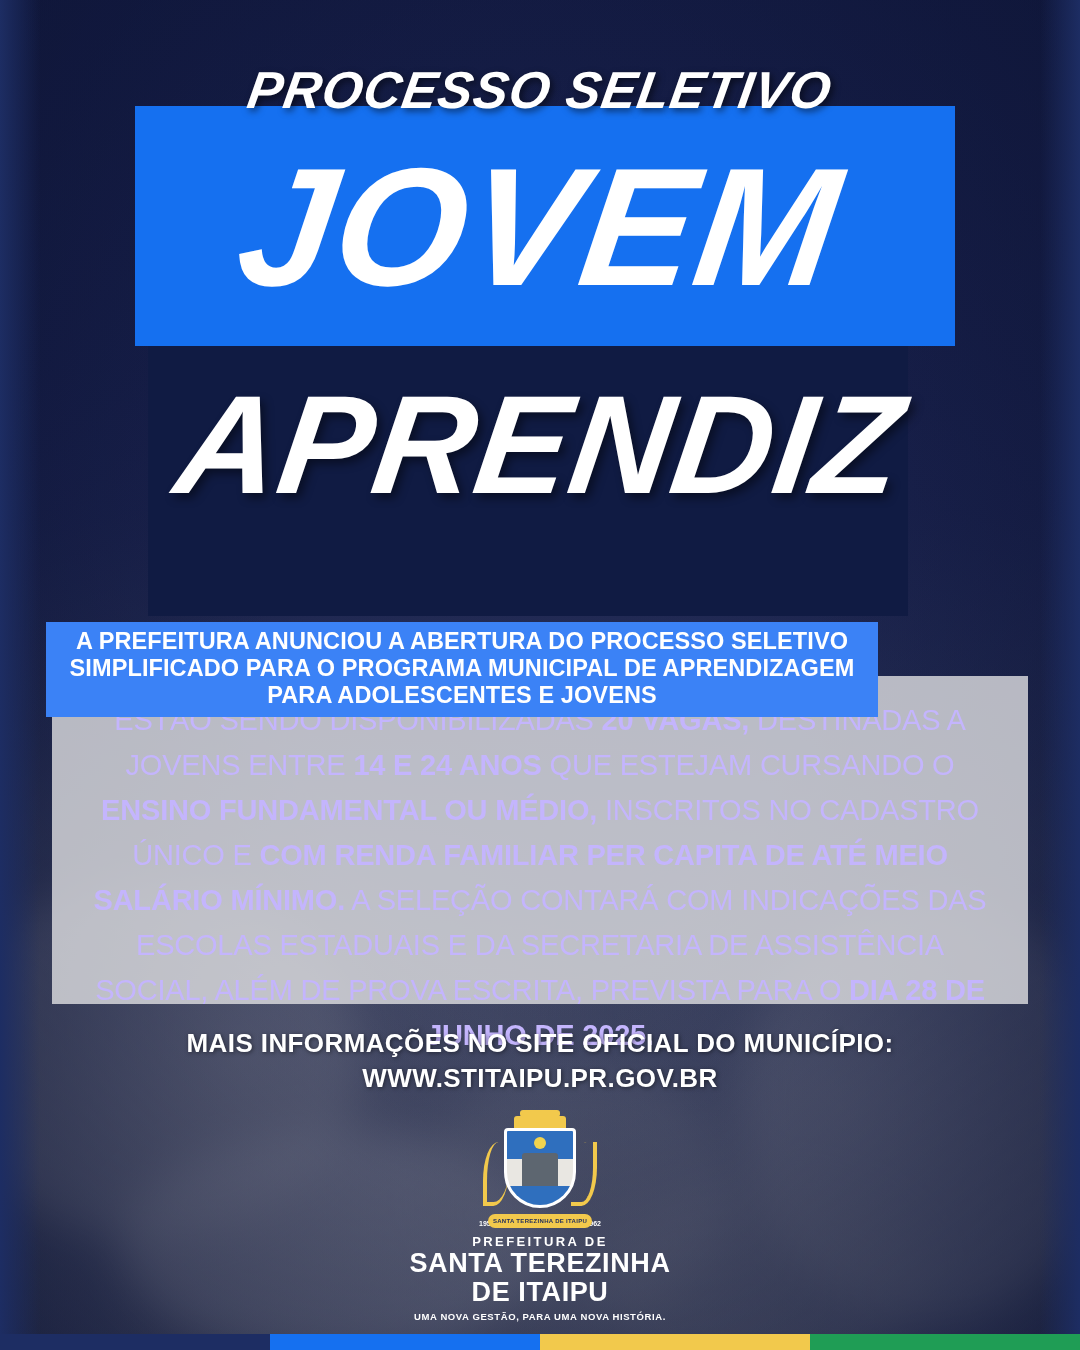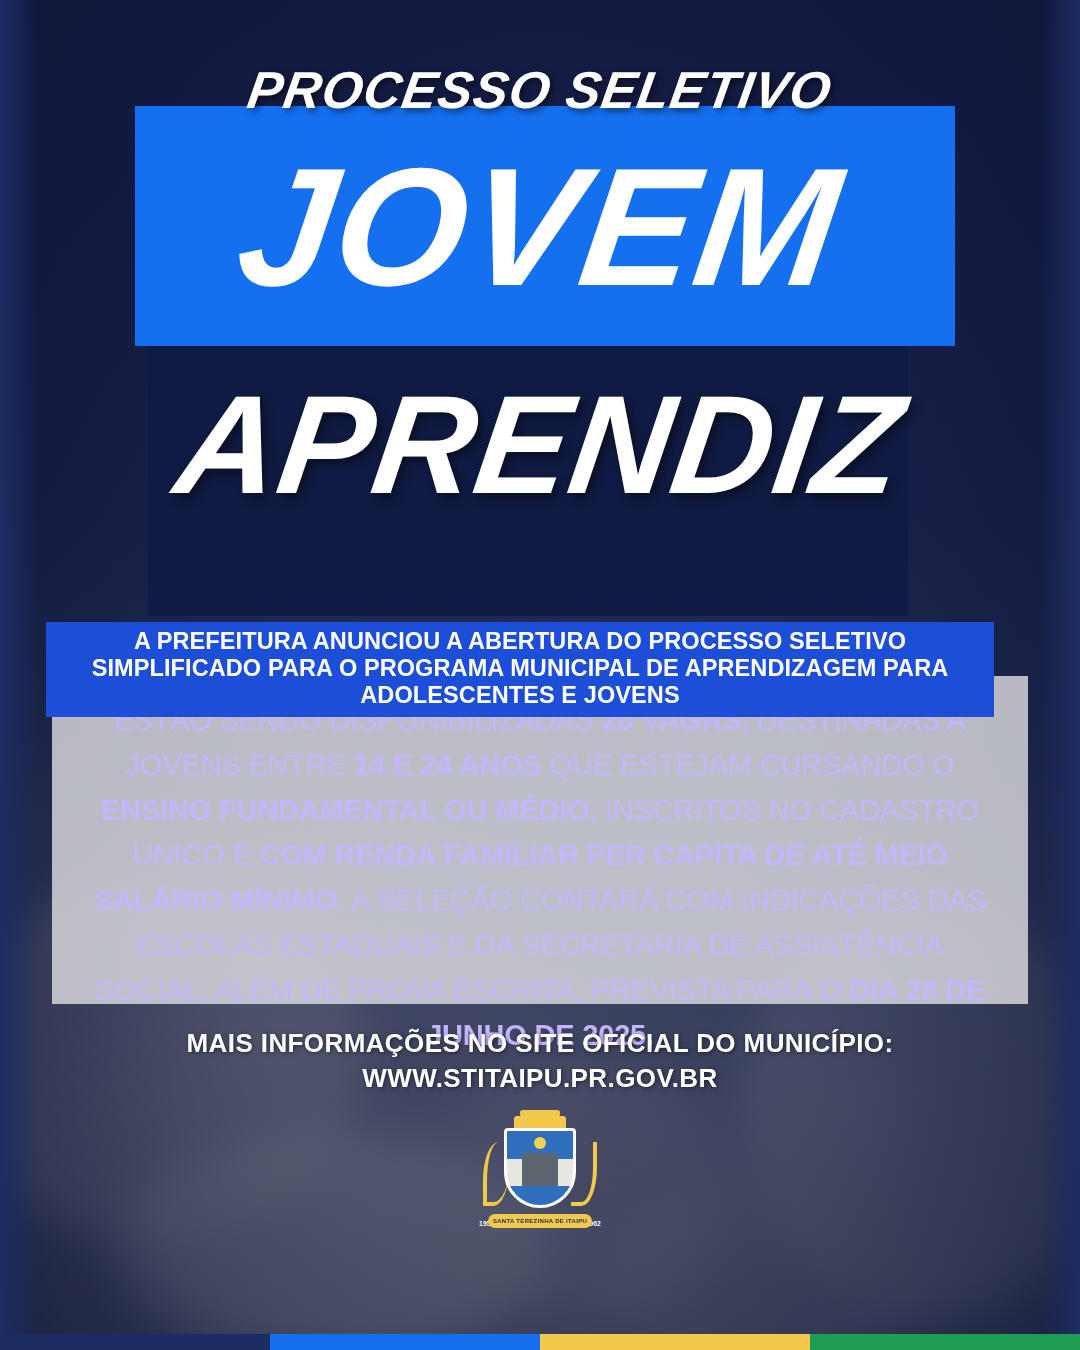--- a/index.html
+++ b/index.html
@@ -94,22 +94,22 @@
     font-weight:bold;
     font-style:italic;
     letter-spacing:1px;
     transform:skewX(-8deg);
     text-shadow:5px 5px 10px rgba(0,0,0,0.45);
   }
 
   
   .lead-bar {
     position:absolute; left:46px; top:622px;
-    width:948px;
-    background:#1d4ed8;
+    width:832px;
+    background:#3b82f6;
     padding:6px 10px 8px 10px;
     z-index:5;
   }
   .lead-bar p {
     color:#ffffff;
     font-weight:bold;
     font-size:23.5px;
     line-height:27px;
     text-align:center;
     letter-spacing:0.1px;
@@ -278,20 +278,26 @@
         <span class="dam"></span>
         <span class="water"></span>
         <span class="sun"></span>
       </span>
       <span class="yr-l">1955</span>
       <span class="yr-r">1962</span>
       <span class="ribbon">
           <span>SANTA TEREZINHA DE ITAIPU</span>
         </span>
     </div>
+    <div class="logo-text">
+      <div class="l1">PREFEITURA DE</div>
+      <div class="l2">SANTA TEREZINHA</div>
+      <div class="l3">DE ITAIPU</div>
+      <div class="l4">UMA NOVA GESTÃO, PARA UMA NOVA HISTÓRIA.</div>
+    </div>
   </div>
 
   <div class="stripe">
     <i class="s-pad"></i>
     <i class="s-blue"></i>
     <i class="s-yellow"></i>
     <i class="s-green"></i>
   </div>
 
 </div>

